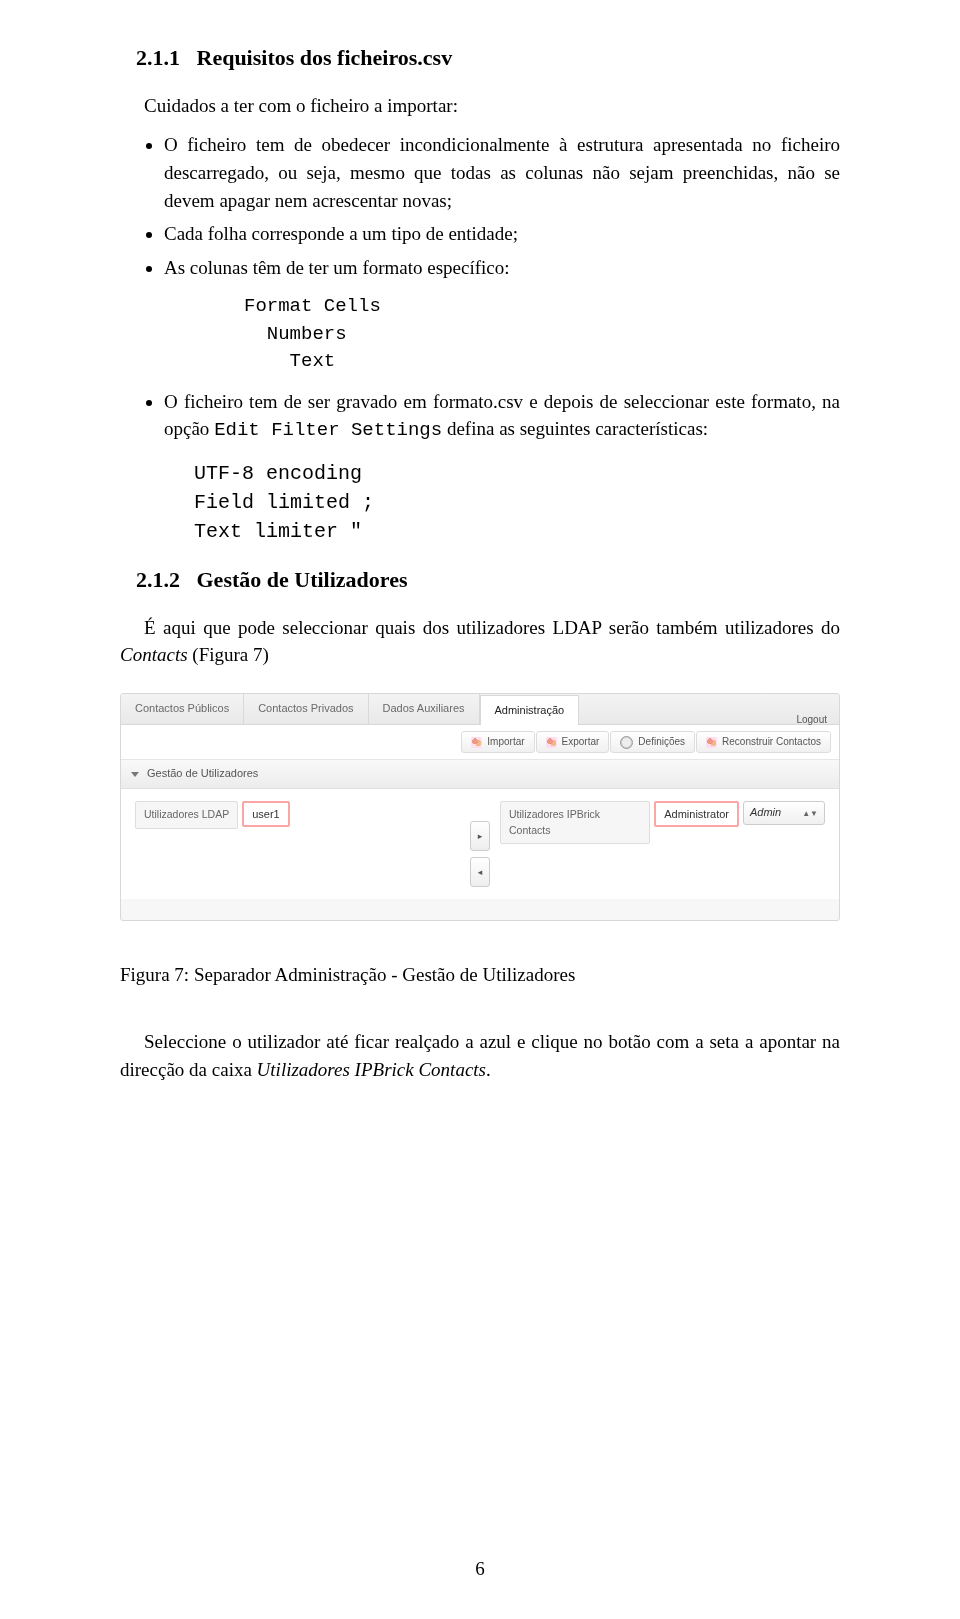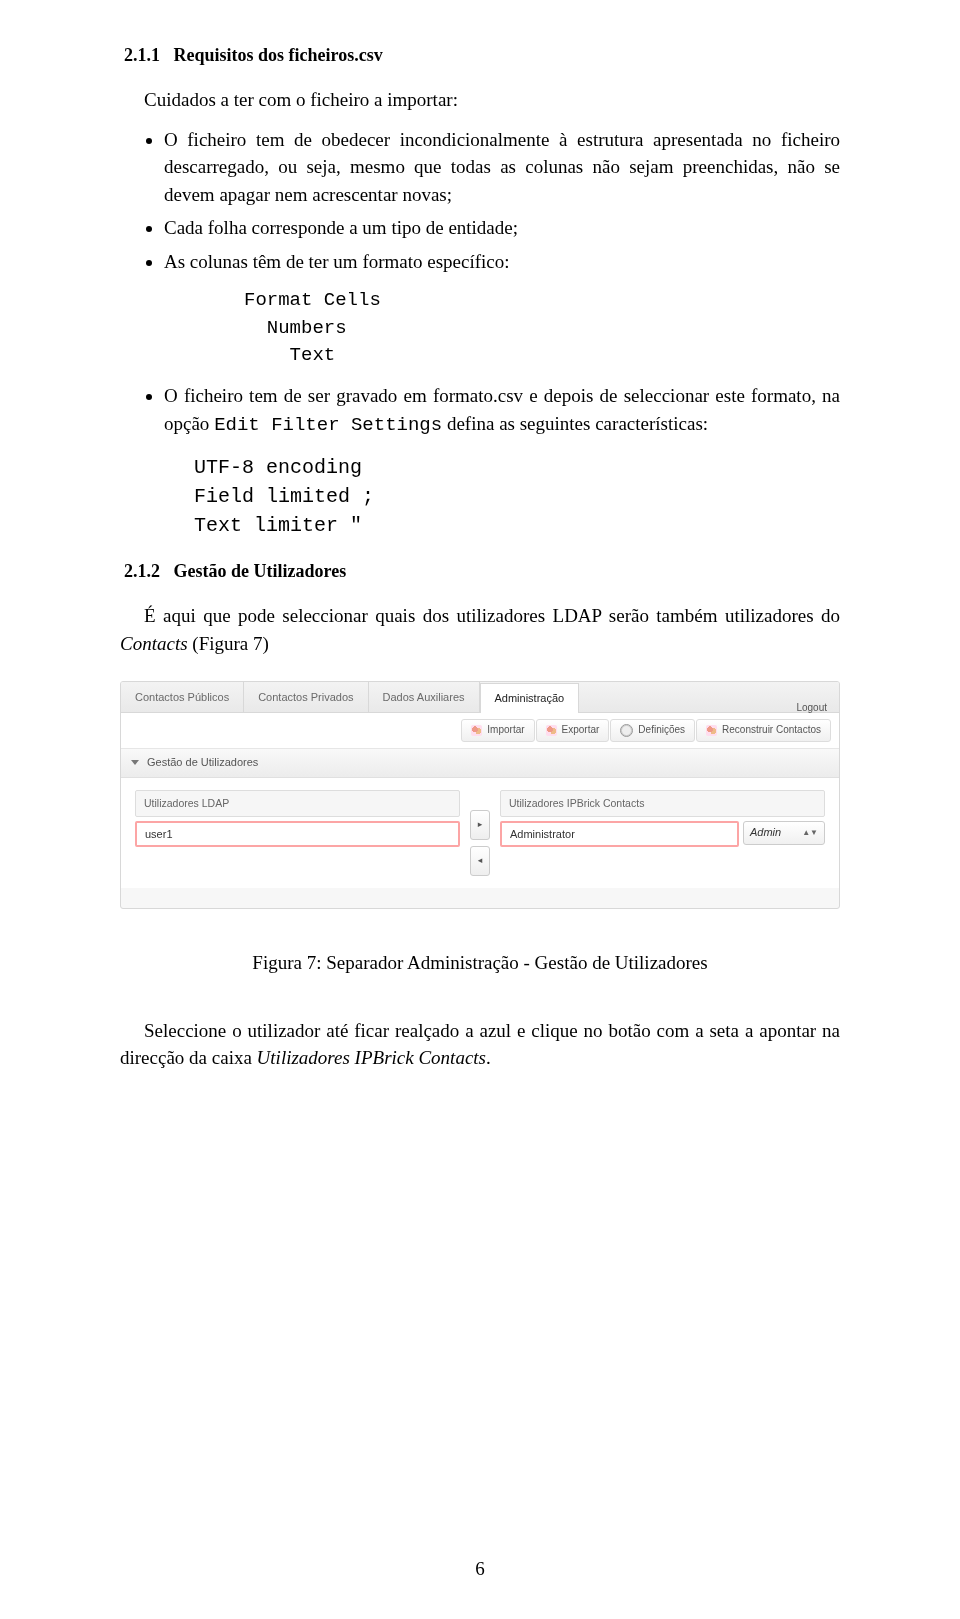--- a/index.html
+++ b/index.html
@@ -12,23 +12,23 @@
     width: 960px;
     min-height: 1619px;
     box-sizing: border-box;
     padding: 42px 120px 40px 120px;
     position: relative;
     font-size: 19px;
     line-height: 1.45;
     color: #000;
   }
   .subsub-heading {
-    font-size: 18px;
+    font-size: 22px;
     font-weight: bold;
-    margin: 0 0 18px 4px;
+    margin: 0 0 18px 16px;
   }
   .para {
     margin: 0 0 12px 0;
     text-align: justify;
   }
   .indent-para {
     text-indent: 24px;
   }
   ul.bullets {
     margin: 4px 0 10px 0;
@@ -141,21 +141,21 @@
   .panel-body {
     padding: 12px 14px;
     display:flex;
     align-items:flex-start;
     gap: 10px;
     background:#fff;
   }
   .listgroup {
     flex:1;
     display:flex;
-    flex-direction:column;
+    flex-direction:row;
     gap:4px;
   }
   .lg-head {
     font-size:10.5px;
     padding: 5px 8px;
     background:#f6f6f6;
     border:1px solid #ddd;
     border-radius:2px;
     color:#666;
   }
@@ -201,21 +201,20 @@
     border:1px solid #ccc;
     border-radius:3px;
     display:flex;
     align-items:center;
     justify-content:center;
     font-size:9px;
     color:#555;
     cursor:pointer;
   }
   .fig-caption {
-    text-align:center;
     margin: 20px 0 40px 0;
   }
   .page-number {
     position: absolute;
     bottom: 36px;
     left: 0;
     right: 0;
     text-align: center;
     font-size: 19px;
   }

